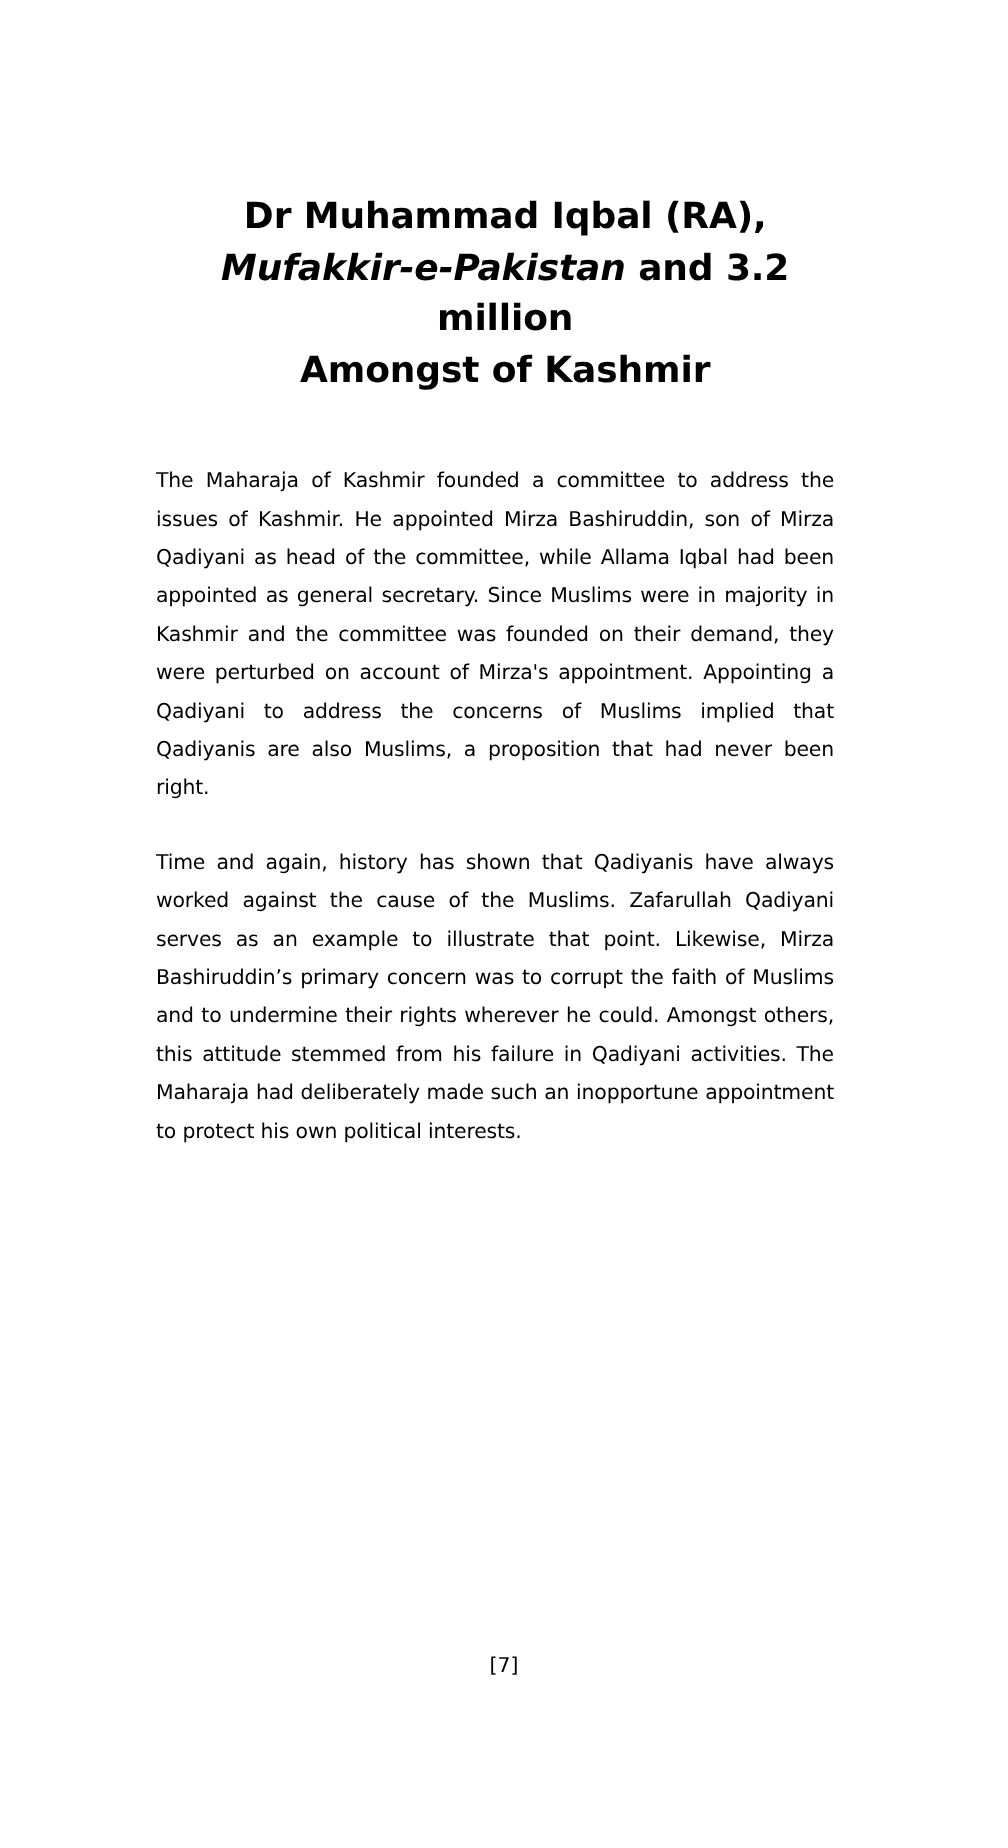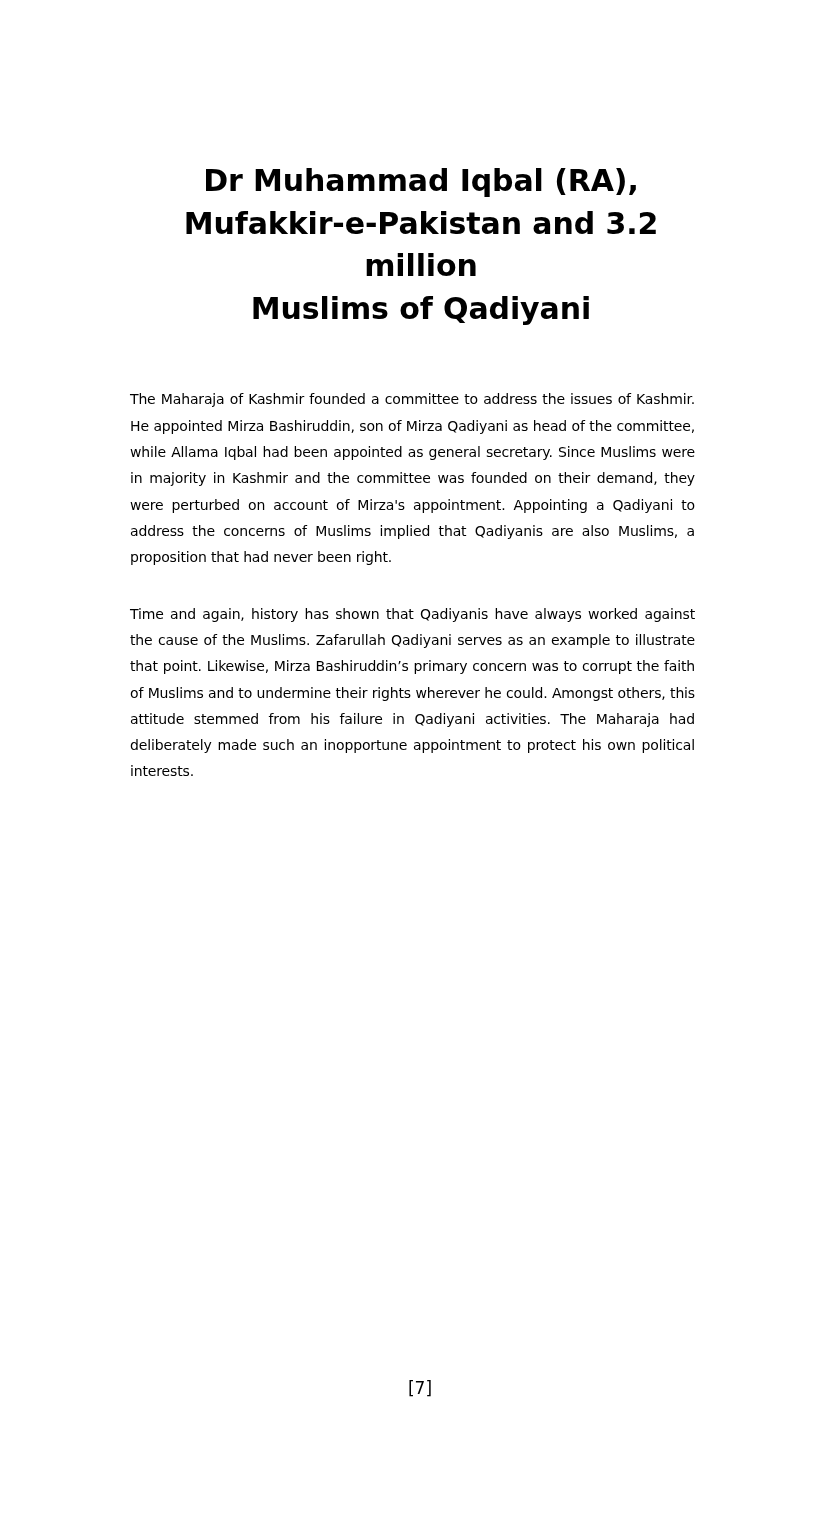--- a/index.html
+++ b/index.html
@@ -30,26 +30,27 @@
   }
   .doc-title {
     font-size: 30px;
     font-weight: bold;
     line-height: 1.42;
     text-align: center;
     letter-spacing: -0.1px;
     margin: 0 0 56px 0;
   }
   .doc-title .ital {
+    font-style: italic;
   }
   .title-line {
     display: block;
   }
   p.body-par {
-    font-size: 14px;
+    font-size: 17px;
     line-height: 1.88;
     text-align: justify;
     text-justify: inter-word;
     margin: 0 17px 30px 0;
     letter-spacing: -0.15px;
   }
   p.body-par:last-of-type {
     margin-bottom: 0;
   }
   .page-number {
@@ -65,21 +66,21 @@
 </head>
 <body>
 
 <div class="page">
 
   <div class="content">
 
     <h1 class="doc-title">
       <span class="title-line">Dr Muhammad Iqbal (RA),</span>
       <span class="title-line"><span class="ital">Mufakkir-e-Pakistan</span><span> and 3.2 million</span></span>
-      <span class="title-line">Muslims of Qadiyani</span>
+      <span class="title-line">Amongst of Kashmir</span>
     </h1>
 
     <p class="body-par">The Maharaja of Kashmir founded a committee to address the issues of Kashmir. He appointed Mirza Bashiruddin, son of Mirza Qadiyani as head of the committee, while Allama Iqbal had been appointed as general secretary. Since Muslims were in majority in Kashmir and the committee was founded on their demand, they were perturbed on account of Mirza's appointment. Appointing a Qadiyani to address the concerns of Muslims implied that Qadiyanis are also Muslims, a proposition that had never been right.</p>
     <p class="body-par">Time and again, history has shown that Qadiyanis have always worked against the cause of the Muslims. Zafarullah Qadiyani serves as an example to illustrate that point. Likewise, Mirza Bashiruddin’s primary concern was to corrupt the faith of Muslims and to undermine their rights wherever he could. Amongst others, this attitude stemmed from his failure in Qadiyani activities. The Maharaja had deliberately made such an inopportune appointment to protect his own political interests.</p>
 
   </div>
 
   <div class="page-number">[7]</div>
 
 </div>

